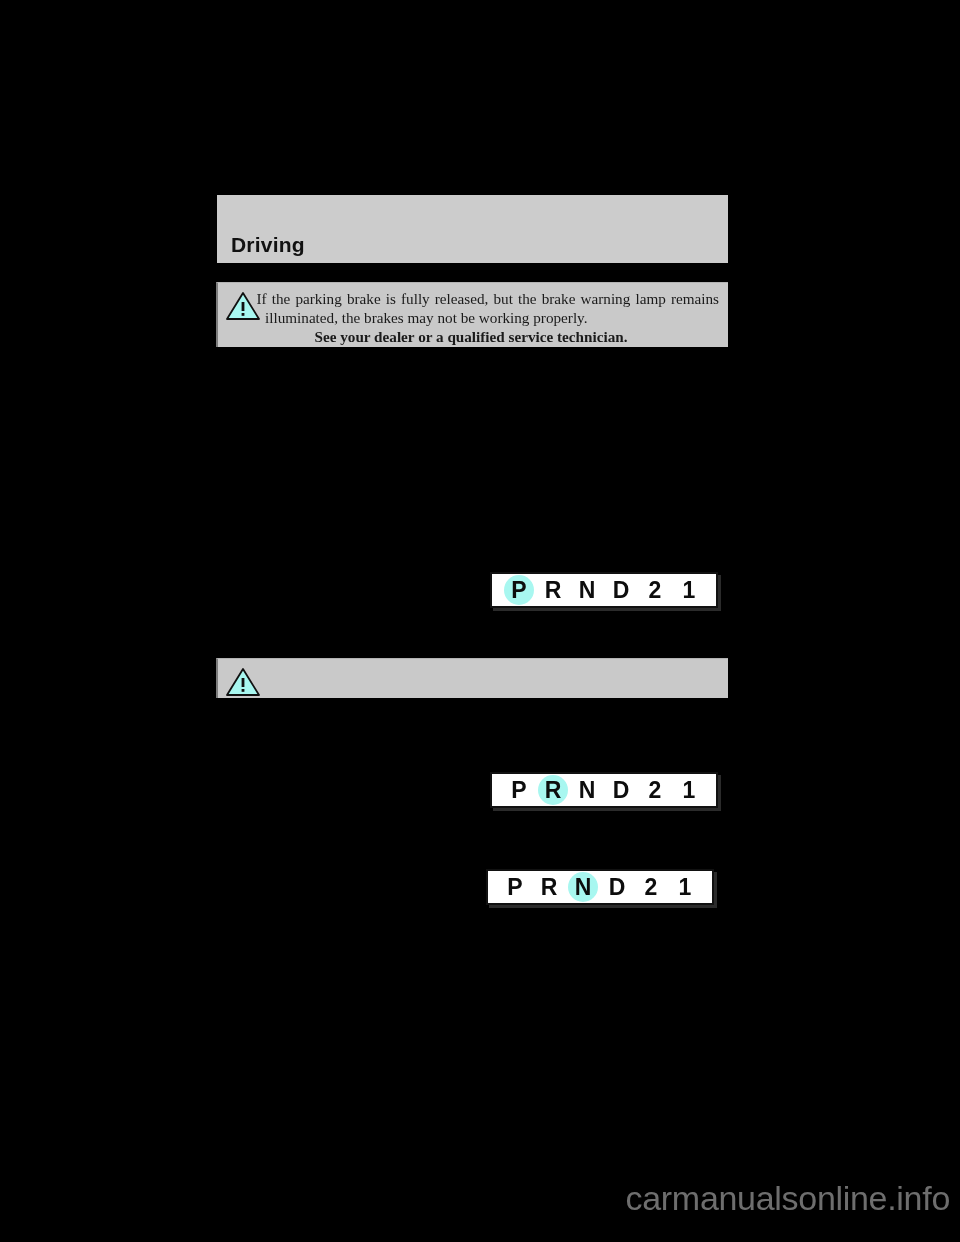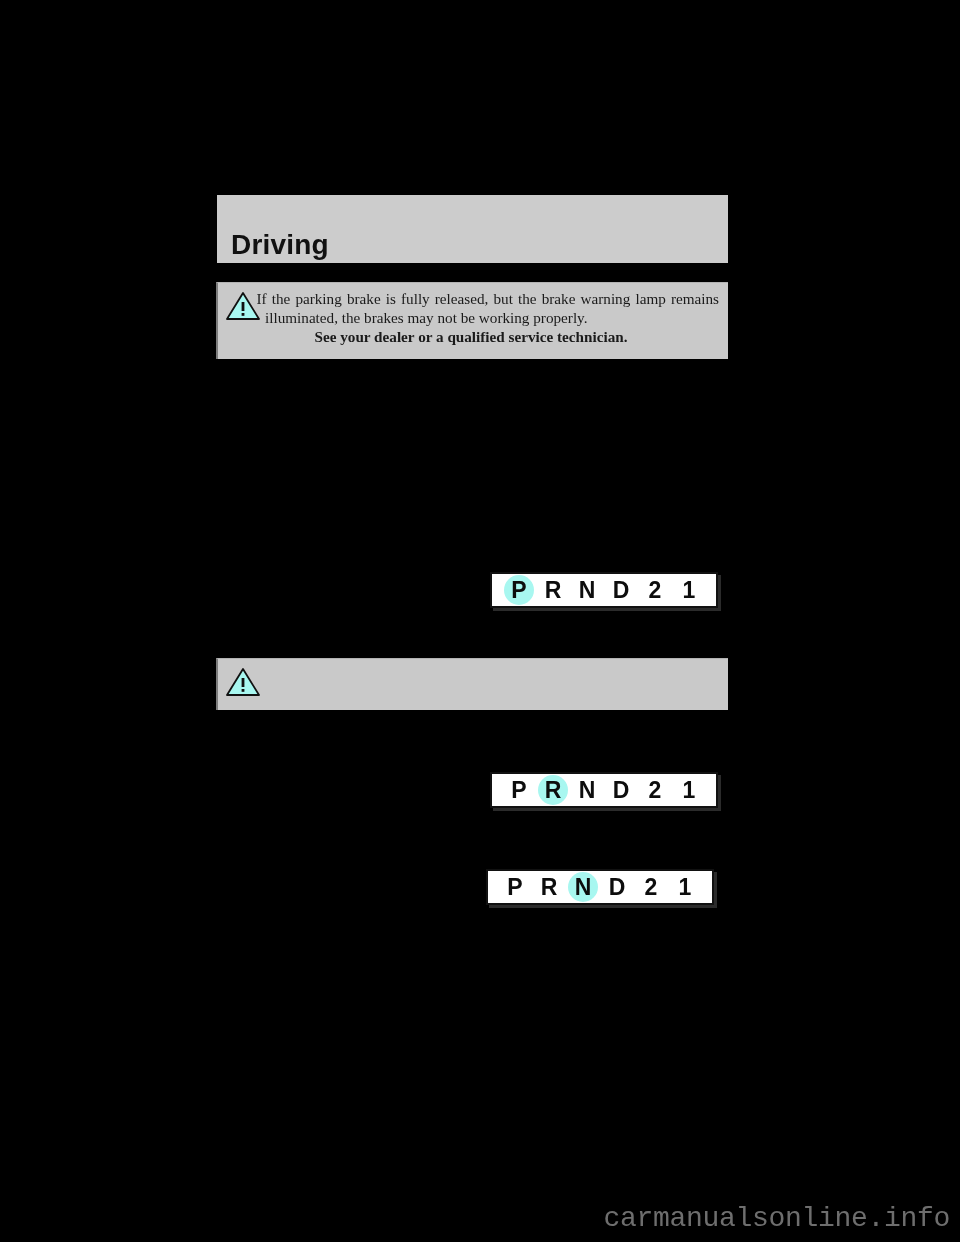--- a/index.html
+++ b/index.html
@@ -32,34 +32,34 @@
     height: 68px;
     background: #cccccc;
     box-sizing: border-box;
   }
   .chapter-title {
     position: absolute;
     left: 14px;
     bottom: 6px;
     font-family: "Liberation Sans", sans-serif;
     font-weight: bold;
-    font-size: 28px;
+    font-size: 21px;
     color: #111111;
     letter-spacing: 0.2px;
     line-height: 24px;
   }
 
   
   .warning-box {
     position: absolute;
     background: #c9c9c9;
     box-sizing: border-box;
     border-left: 2px solid #7d7d7d;
     border-top: 1px solid #b3b3b3;
-    padding: 6px 9px 13px 5px;
+    padding: 6px 9px 1px 5px;
   }
   .warning-box .wb-inner {
     position: relative;
     font-family: "Liberation Serif", serif;
     font-size: 15.2px;
     line-height: 19px;
     color: #1a1a1a;
     text-align: justify;
   }
   .warn-icon {
@@ -140,23 +140,23 @@
   }
 
   #gear-indicator-park    { left: 490px; top: 572px; width: 228px; height: 36px; }
   #gear-indicator-reverse { left: 490px; top: 772px; width: 228px; height: 36px; }
   #gear-indicator-neutral { left: 486px; top: 869px; width: 228px; height: 36px; }
 
   
   .watermark {
     position: absolute;
     right: 10px;
-    bottom: 8px;
-    font-family: Liberation Mono, monospace;
-    font-size: 28px;
+    bottom: 24px;
+    font-family: Liberation Sans, sans-serif;
+    font-size: 34px;
     color: #6e6e6e;
     letter-spacing: -0.3px;
     white-space: nowrap;
   }
 </style>
 </head>
 <body>
 
 <div class="page">
 

